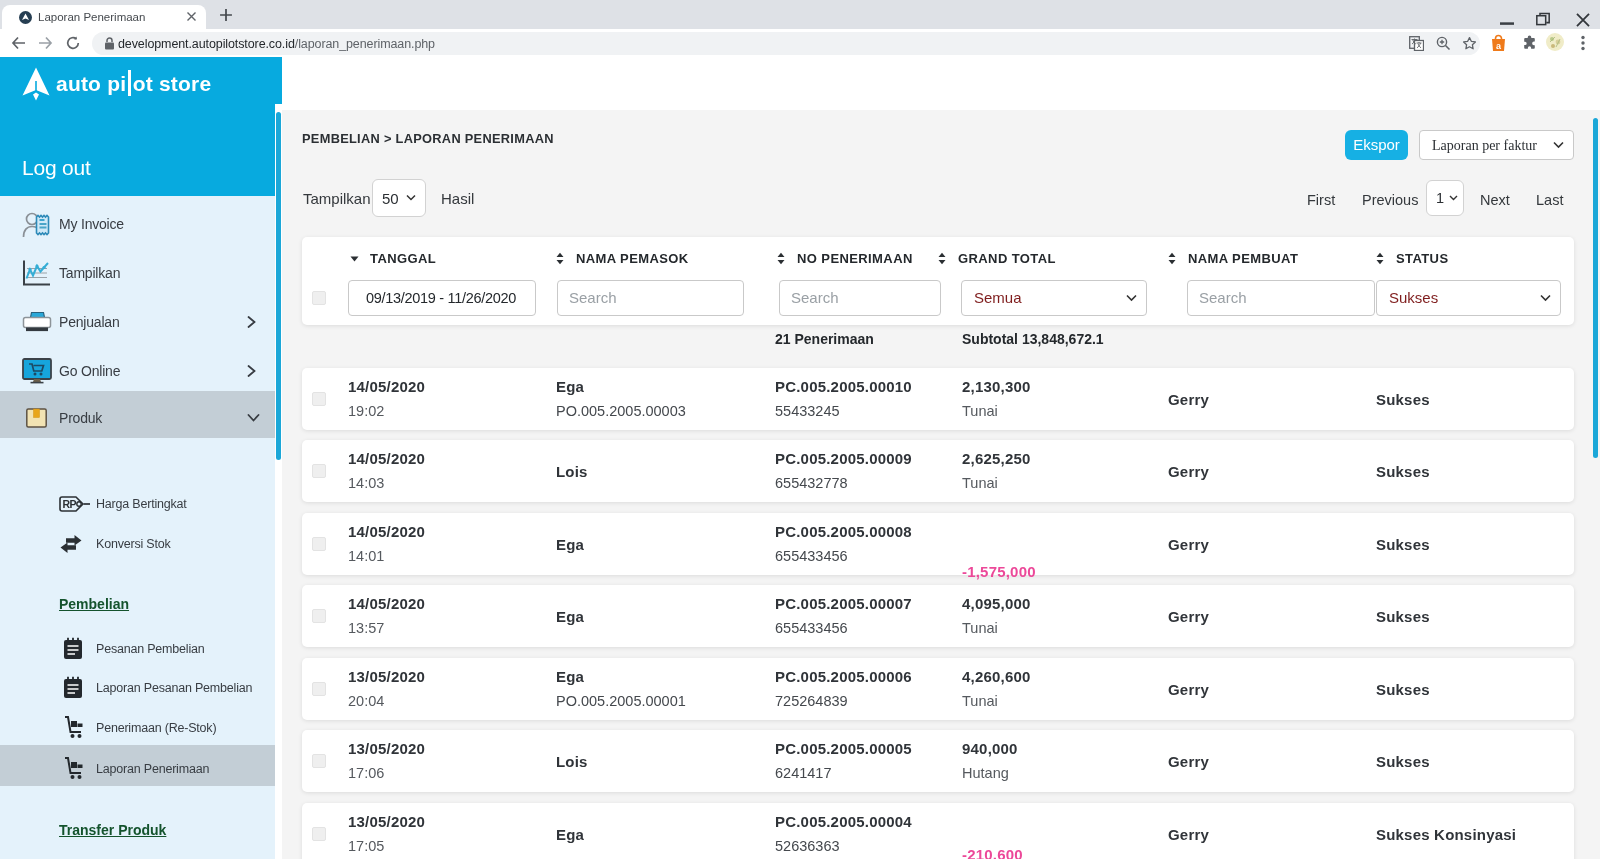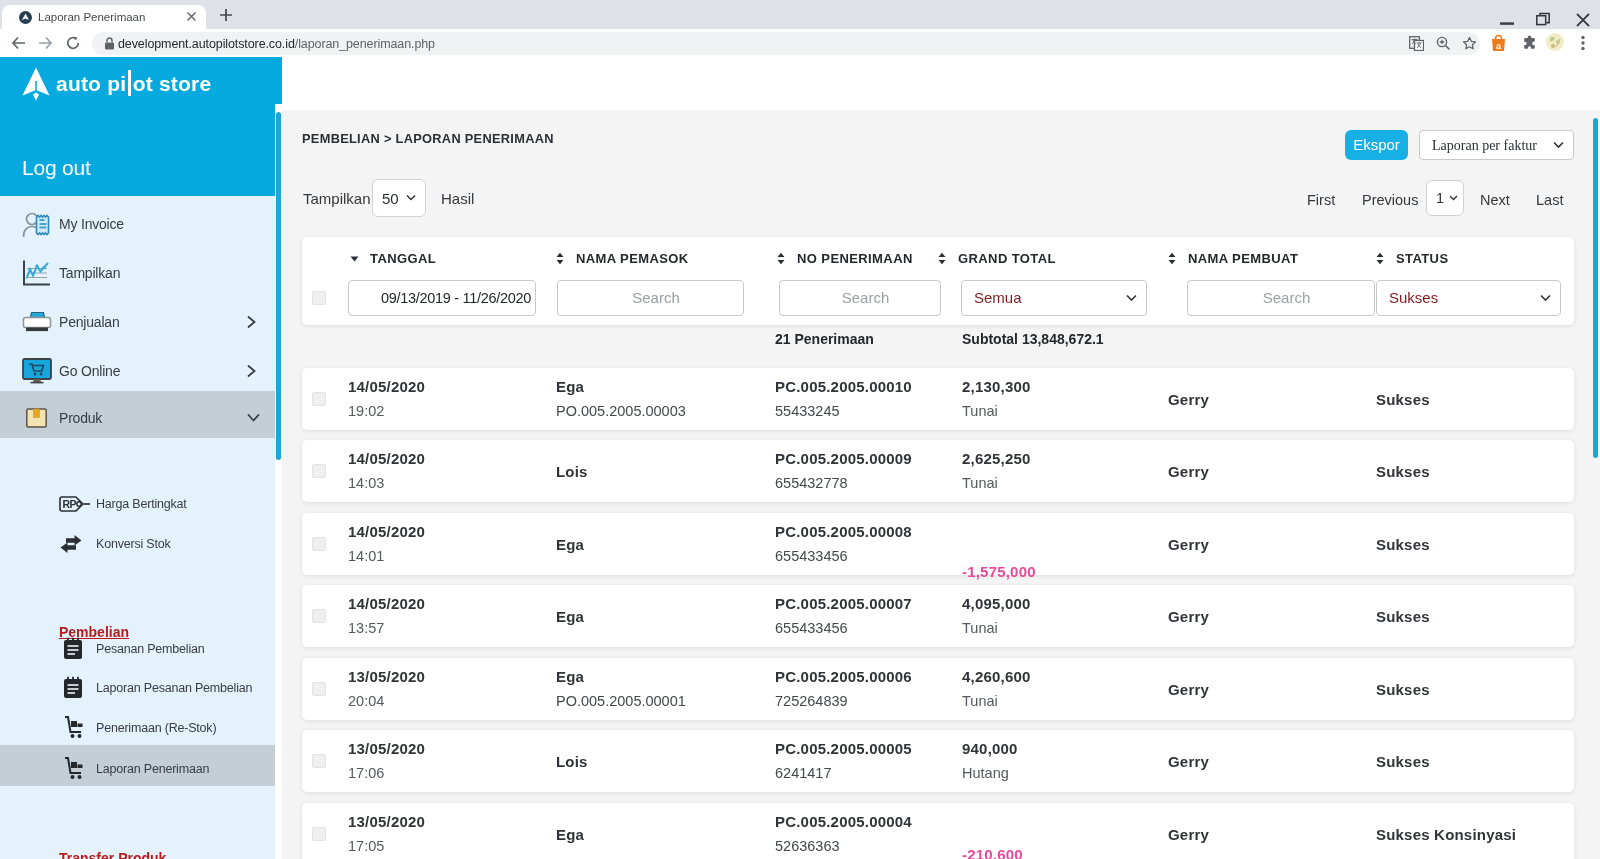--- a/index.html
+++ b/index.html
@@ -32,21 +32,21 @@
 #outletsel { position:absolute; left:22px; top:63px; width:231px; height:28px; background:#fff; border-radius:6px; }
 #outletsel span { position:absolute; left:13px; top:7px; font-size:14px; color:#2f3337; }
 #logout { position:absolute; left:22px; top:99px; color:#fff; font-size:21px; letter-spacing:-0.2px; }
 .mitem { position:absolute; left:0; width:275px; height:38px; }
 .hlband { position:absolute; left:0; width:275px; background:#c3ced6; }
 .mitem .txt { position:absolute; left:59px; top:50%; transform:translateY(-50%); font-size:14px; color:#383d43; white-space:nowrap; letter-spacing:-0.2px; }
 .mitem .sub { left:96px; font-size:12.5px; }
 .mitem .icon { position:absolute; left:22px; top:50%; transform:translateY(-50%); }
 .mitem .icon2 { position:absolute; left:62px; top:50%; transform:translateY(-50%); }
 .mitem .chev { position:absolute; left:247px; top:50%; transform:translateY(-50%); }
-.msection { position:absolute; left:59px; transform:translateY(-50%); font-size:14px; font-weight:bold; color:#b91c1c; text-decoration:underline;margin-top:28px; }
+.msection { position:absolute; left:59px; transform:translateY(-50%); font-size:14px; font-weight:bold; color:#14532d; text-decoration:underline; }
 
 
 #main { position:absolute; left:282px; top:0; width:1318px; height:802px; background:#fff; }
 #gray { position:absolute; left:0; top:53px; width:1318px; height:749px; background:#f4f4f4; }
 #crumb { position:absolute; left:20px; top:74px; font-size:12.8px; font-weight:bold; color:#2b2f33; letter-spacing:0.3px; }
 #ekspor { position:absolute; left:1063px; top:73px; width:63px; height:30px; background:#16b0e4; border-radius:6px; color:#fff; font-size:15px; text-align:center; line-height:29px; }
 #repsel { position:absolute; left:1137px; top:73px; width:155px; height:30px; background:#fff; border:1px solid #c9c9c9; border-radius:4px; }
 #repsel span { position:absolute; left:12px; top:7px; font-size:14px; color:#2b2f33; white-space:nowrap;font-family:Liberation Serif, serif; }
 .selchev { position:absolute; right:9px; top:50%; transform:translateY(-50%); }
 #tampilkan { position:absolute; left:21px; top:133px; font-size:15px; color:#34383c; }
@@ -54,21 +54,21 @@
 #sel50 span { position:absolute; left:9px; top:10px; font-size:15px; color:#2b2f33; }
 #hasil { position:absolute; left:159px; top:133px; font-size:15px; color:#34383c; font-weight:500; }
 .card { position:absolute; left:20px; width:1272px; background:#fff; border-radius:5px; box-shadow:0 1px 4px rgba(0,0,0,0.10); }
 .pgtxt { position:absolute; top:135px; font-size:14.5px; color:#34383c; }
 #sel1 { position:absolute; left:1144px; top:123px; width:38px; height:36px; background:#fff; border:1px solid #d2d2d2; border-radius:6px; }
 #sel1 svg { right:5px !important; }
 #sel1 span { position:absolute; left:9px; top:9px; font-size:14.5px; color:#2b2f33; }
 .hlabel { position:absolute; top:14px; font-size:13px; font-weight:bold; color:#24282c; letter-spacing:0.4px; display:flex; align-items:center; }
 .hlabel svg.updown { margin-right:12px; }
 .finput { position:absolute; top:43px; height:36px; background:#fff; border:1px solid #c9c9c9; border-radius:4px; font-size:15px; line-height:34px; padding-left:11px; }
-.finput.ph { color:#9aa0a5;text-align:center; }
+.finput.ph { color:#9aa0a5; }
 .finput.fsel { color:#7f1d1d; padding-left:12px; }
 .hinfo { position:absolute; top:94px; font-size:14px; font-weight:bold; color:#24282c; }
 .cb { position:absolute; left:10px; top:24px; width:14px; height:14px; background:#efefef; border:1px solid #e3e3e3; border-radius:2px; }
 .row { height:62px; }
 .c { position:absolute; top:10px; }
 .c b { display:block; font-size:15px; color:#303439; letter-spacing:0.2px; }
 .c span { display:block; margin-top:8px; font-size:14.5px; color:#55595e; }
 .c span.dk { color:#44484d; }
 .c1{left:46px} .c2{left:254px} .c3{left:473px} .c4{left:660px} .c5{left:866px} .c6{left:1074px}
 .c.one { top:0; height:62px; display:flex; align-items:center; }
@@ -325,21 +325,21 @@
       <div class="hlabel" style="left:636px"><svg class="updown" width="8" height="13" viewBox="0 0 8 13">
             <path d="M0.5 5 H7.5 L4 0.8 Z M0.5 8 H7.5 L4 12.2 Z" fill="#2b2f33"></path>
           </svg>GRAND TOTAL</div>
       <div class="hlabel" style="left:866px"><svg class="updown" width="8" height="13" viewBox="0 0 8 13">
             <path d="M0.5 5 H7.5 L4 0.8 Z M0.5 8 H7.5 L4 12.2 Z" fill="#2b2f33"></path>
           </svg>NAMA PEMBUAT</div>
       <div class="hlabel" style="left:1074px"><svg class="updown" width="8" height="13" viewBox="0 0 8 13">
             <path d="M0.5 5 H7.5 L4 0.8 Z M0.5 8 H7.5 L4 12.2 Z" fill="#2b2f33"></path>
           </svg>STATUS</div>
       <div class="cb" style="top:54px;width:14px;height:14px"></div>
-      <div class="finput" style="left:46px;width:188px;color:#24282c;font-size:14.5px;padding-left:32px;letter-spacing:-0.3px">09/13/2019 - 11/26/2020</div>
+      <div class="finput" style="left:46px;width:188px;color:#24282c;font-size:14.5px;padding-left:17px;letter-spacing:-0.3px">09/13/2019 - 11/26/2020</div>
       <div class="finput ph" style="left:255px;width:187px">Search</div>
       <div class="finput ph" style="left:477px;width:162px">Search</div>
       <div class="finput fsel" style="left:659px;width:186px">Semua
         <svg class="selchev" width="11" height="7" viewBox="0 0 11 7">
             <path d="M1 1 L5.5 5.5 L10 1" stroke="#333" stroke-width="1.6" fill="none"></path>
           </svg>
       </div>
       <div class="finput ph" style="left:885px;width:188px">Search</div>
       <div class="finput fsel" style="left:1074px;width:185px">Sukses
         <svg class="selchev" width="11" height="7" viewBox="0 0 11 7">

